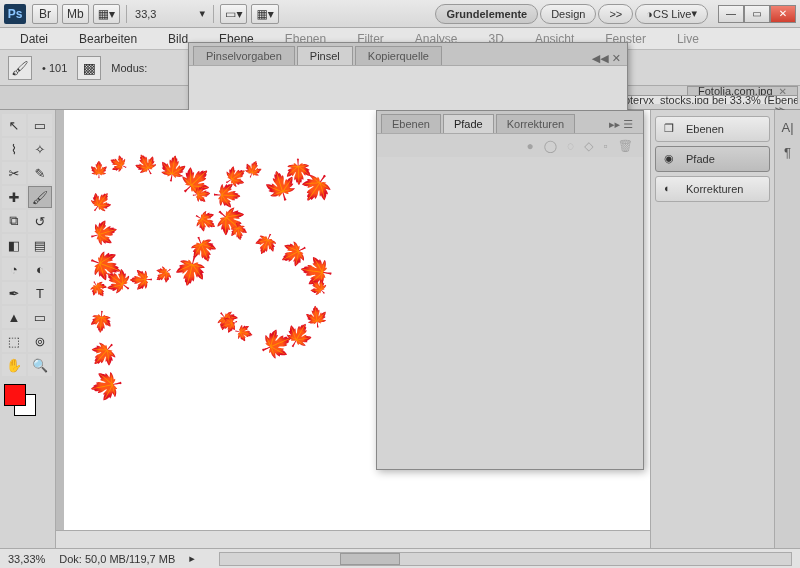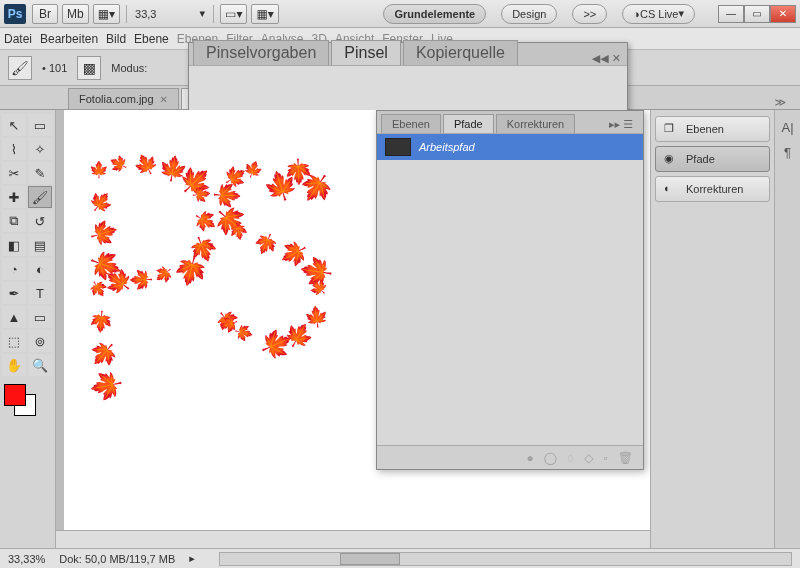--- a/index.html
+++ b/index.html
@@ -3,42 +3,42 @@
 <meta charset="utf-8">
 <style>
 * { margin: 0; padding: 0; box-sizing: border-box; font-family: "Segoe UI", Tahoma, sans-serif; }
 body { background: #d4d4d4; width: 800px; height: 568px; overflow: hidden; font-size: 11px; color: #333; }
 
 .titlebar { height: 28px; background: linear-gradient(#e9e9e9,#d8d8d8); display: flex; align-items: center; padding: 0 4px; border-bottom: 1px solid #aaa; }
 .ps-logo { width: 22px; height: 20px; background: #1a3a5a; color: #8cc6ff; font-size: 12px; font-weight: bold; display: flex; align-items: center; justify-content: center; border-radius: 2px; margin-right: 4px; }
 .title-btn { height: 20px; min-width: 26px; border: 1px solid #999; background: linear-gradient(#f5f5f5,#dcdcdc); border-radius: 2px; margin: 0 2px; font-size: 12px; display: flex; align-items: center; justify-content: center; padding: 0 4px; }
 .title-sep { width:1px; height:18px; background:#aaa; margin:0 4px; }
 .zoom-box { display:flex; align-items:center; margin:0 4px;gap:40px; }
-.workspace-btns { margin-left:auto; display:flex; align-items:center; gap:15px; }
+.workspace-btns { margin-left:auto; display:flex; align-items:center; gap:2px; }
 .ws-btn { height:20px; padding:0 10px; border:1px solid #999; background:linear-gradient(#f0f0f0,#d8d8d8); border-radius:10px; font-size:11px; display:flex; align-items:center; }
 .ws-btn.active { background:linear-gradient(#dcdcdc,#c8c8c8); font-weight:bold; }
 .win-ctrl { display:flex; margin-left:8px; }
 .win-btn { width:26px; height:18px; border:1px solid #888; background:linear-gradient(#f2f2f2,#d8d8d8); font-size:10px; display:flex; align-items:center; justify-content:center; }
 .win-btn.close { background:linear-gradient(#f08070,#d04030); color:#fff; }
 
-.menubar { height:22px; background:#e6e6e6; display:flex; align-items:center; padding:0 4px; gap:8px; border-bottom:1px solid #bbb; position:relative; }
+.menubar { height:22px; background:#e6e6e6; display:flex; align-items:center; padding:0 20px; gap:31px; border-bottom:1px solid #bbb; position:relative; }
 .menu-item { font-size:12px; color:#333; }
 .menu-item.disabled{ color:#888; }
 
 .float-panel { position:absolute; top:42px; left:188px; background:#d0d0d0; border:1px solid #888; box-shadow:2px 2px 6px rgba(0,0,0,.3); width:440px; }
 .fp-tabs { display:flex; background:#c4c4c4; height:22px; align-items:flex-end; padding-left:4px; }
-.fp-tab { padding:3px 12px; font-size:16px; background:#d0d0d0; border:1px solid #999; border-bottom:none; margin-right:2px; }
+.fp-tab { padding:3px 12px; font-size:11px; background:#d0d0d0; border:1px solid #999; border-bottom:none; margin-right:2px; }
 .fp-tab.inactive { background:#bcbcbc; color:#555; }
 .fp-body { height:54px; background:#dcdcdc; border-top:1px solid #aaa; }
 .fp-close { margin-left:auto; padding:0 6px; color:#666; }
 
 .optionsbar { height:36px; background:#d6d6d6; border-bottom:1px solid #aaa; display:flex; align-items:center; padding:0 8px; gap:10px; }
 .opt-icon { width:24px; height:24px; border:1px solid #999; background:#e8e8e8; display:flex; align-items:center; justify-content:center; font-size:14px; }
 
-.tabbar { height:24px; background:#cfcfcf; display:flex; align-items:flex-end; padding-left:68px; border-bottom:1px solid #999; }
+.tabbar { height:24px; background:#cfcfcf; display:flex; align-items:flex-end; padding-left:68px; border-bottom:1px solid #999;flex-direction:column; }
 .doc-tab { padding:4px 10px; font-size:11px; background:#e4e4e4; border:1px solid #999; border-bottom:none; margin-right:2px; display:flex; align-items:center; gap:6px; max-width:340px; white-space:nowrap; overflow:hidden; }
 .doc-tab.inactive { background:#c2c2c2; }
 .tab-x { color:#777; font-size:10px; }
 .tab-more { margin-left:auto; padding:0 14px; color:#666; }
 
 .work { position:absolute; top:110px; left:0; right:0; bottom:20px; display:flex; }
 .toolbox { width:56px; background:#d4d4d4; border-right:1px solid #aaa; padding:4px 2px; display:flex; flex-direction:column; gap:2px; }
 .tool-row { display:flex; gap:2px; }
 .tool { width:24px; height:22px; border:1px solid transparent; display:flex; align-items:center; justify-content:center; font-size:13px; color:#333; background:#d8d8d8; }
 .tool.sel { background:#b8b8b8; border:1px solid #888; }
@@ -238,26 +238,20 @@
         <span class="leaf" style="left: 155px; top: 205px; color: rgb(232, 74, 95); --r: 252deg; font-size: 16px;">🍁</span>
       </div>
 
     <div class="paths-panel">
       <div class="pp-tabs">
         <div class="pp-tab">Ebenen</div>
         <div class="pp-tab active">Pfade</div>
         <div class="pp-tab">Korrekturen</div>
         <div style="margin-left:auto;padding:2px 6px;color:#666">▸▸ ☰</div>
       </div>
-      <div class="pp-list">
-        <div class="pp-item">
-          <div class="pp-thumb"></div>
-          <span>Arbeitspfad</span>
-        </div>
-      </div>
       <div class="pp-foot">
         <span>●</span>
         <span>◯</span>
         <span>◌</span>
         <span>◇</span>
         <span>▫</span>
         <span>🗑</span>
       </div>
     </div>
     <div class="hscroll"></div>

